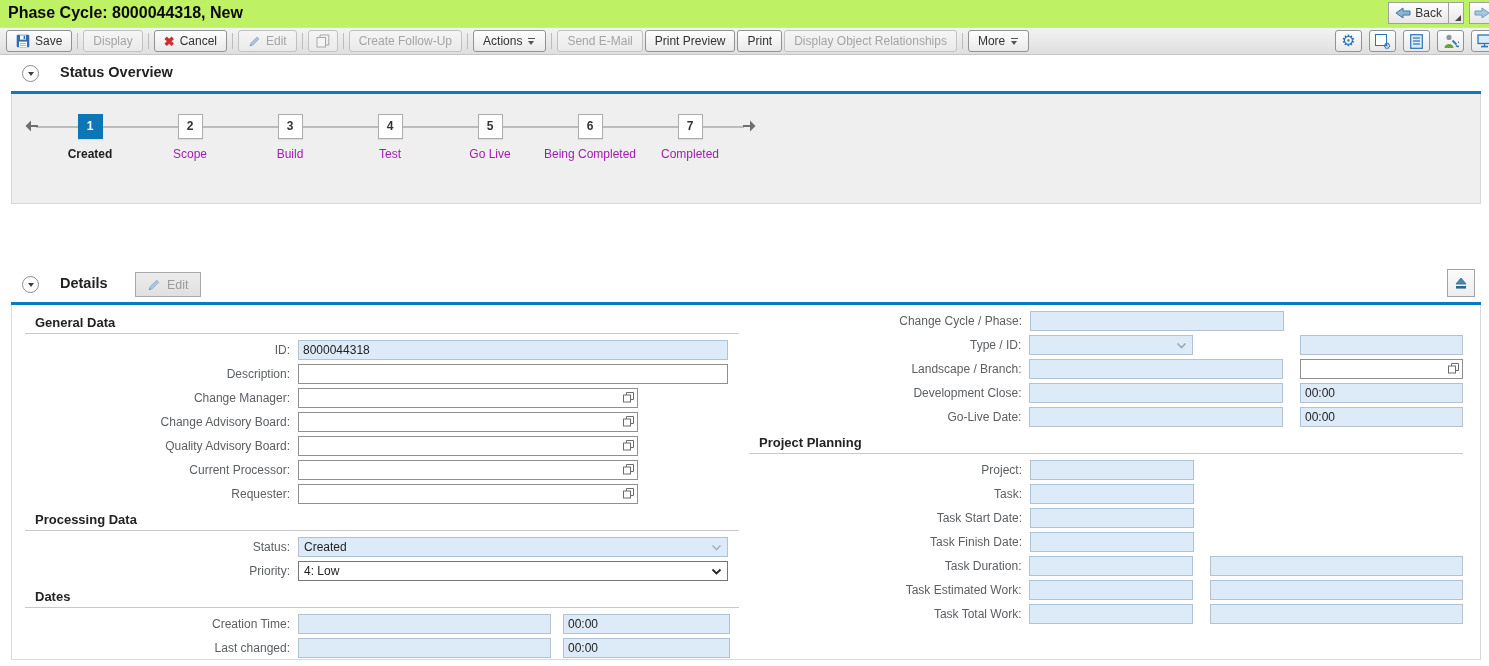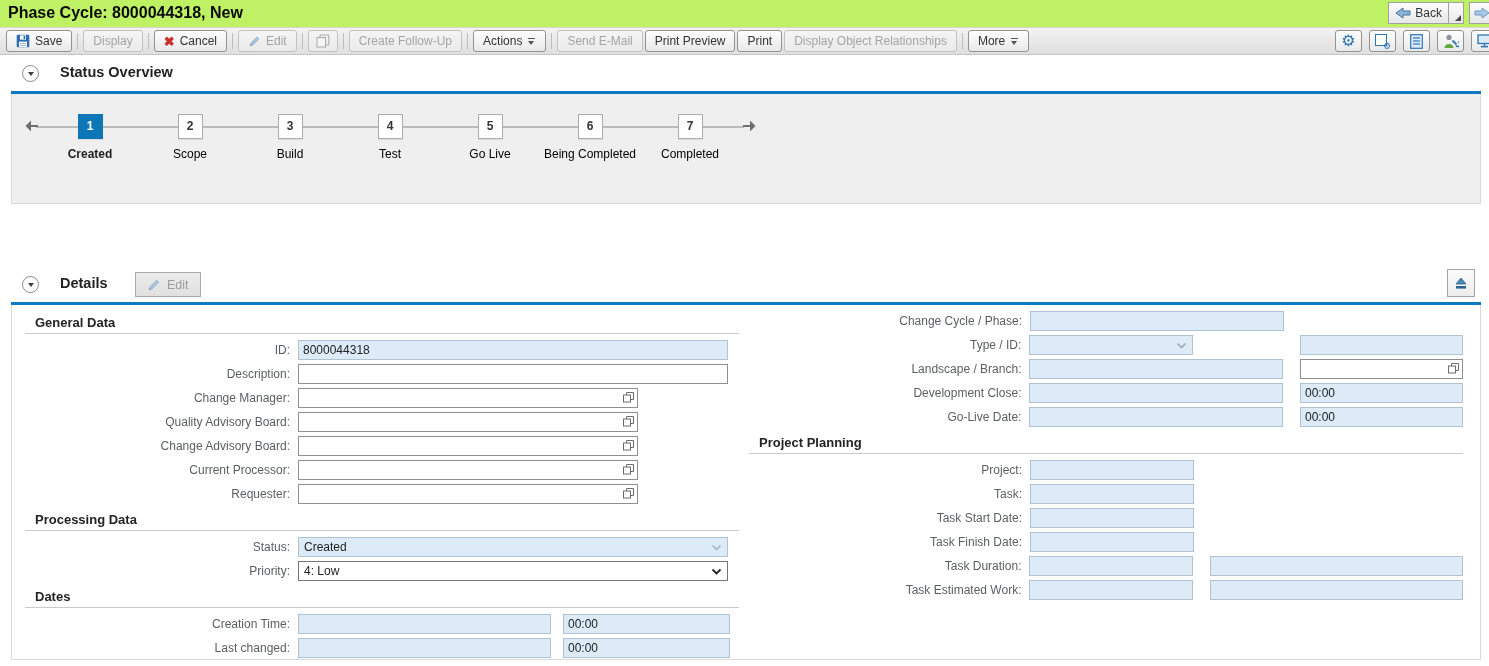--- a/index.html
+++ b/index.html
@@ -48,21 +48,21 @@
 
   .status-panel { position:relative; margin:0 8px 0 11px; height:110px;
                   background:#efeff0; border:1px solid #d9d9d9; border-top:none; }
   .trackline { position:absolute; left:24px; top:32px; width:708px; height:2px; background:#bcbcbc; }
   .trackarrow { position:absolute; top:26px; }
   .step { position:absolute; top:20px; width:100px; text-align:center; }
   .step-box { width:25px; height:25px; margin:0 auto; background:#fff; border:1px solid #adadad;
               font-weight:bold; font-size:12px; color:#333; line-height:23px; text-align:center; cursor:pointer;
               box-shadow:0 1px 1px rgba(0,0,0,.08); }
   .step-box.active { background:#0d76b7; border-color:#0d76b7; color:#fff; }
-  .step-label { margin-top:8px; font-size:12px; color:#000000; line-height:14px; cursor:pointer; }
+  .step-label { margin-top:8px; font-size:12px; color:#a21caf; line-height:14px; cursor:pointer; }
   .step-label.activelbl { color:#1d1d1d; font-weight:bold; }
 
   .gap-white { height:60px; background:#fff; }
 
   .details-head { position:relative; height:38px; background:#fff; }
   .details-head .sec-toggle { top:12px; }
   .details-head .sec-title { top:11px; }
   .editbtn { position:absolute; left:135px; top:8px; height:25px; display:inline-flex; align-items:center; gap:6px;
              padding:0 11px; border:1px solid #a9a9a9; background:linear-gradient(#ececec,#e0e0e0);
              color:#9b9b9b; font-size:12.5px; cursor:default; }
@@ -301,31 +301,31 @@
         <span class="lbl">Change Manager:</span>
         <span class="fwrap">
           <input class="f w340" style="">
           <svg class="vh" width="13" height="13" viewBox="0 0 13 13">
             <rect x="1.5" y="4" width="7" height="7" fill="#fff" stroke="#6c6c6c"></rect>
             <path d="M4.5 4 V1.5 H11.5 V8.5 H8.5" fill="none" stroke="#6c6c6c"></path>
           </svg>
         </span>
       </div>
       <div class="frow">
-        <span class="lbl">Quality Advisory Board:</span>
+        <span class="lbl">Change Advisory Board:</span>
         <span class="fwrap">
           <input class="f w340" style="">
           <svg class="vh" width="13" height="13" viewBox="0 0 13 13">
             <rect x="1.5" y="4" width="7" height="7" fill="#fff" stroke="#6c6c6c"></rect>
             <path d="M4.5 4 V1.5 H11.5 V8.5 H8.5" fill="none" stroke="#6c6c6c"></path>
           </svg>
         </span>
       </div>
       <div class="frow">
-        <span class="lbl">Change Advisory Board:</span>
+        <span class="lbl">Quality Advisory Board:</span>
         <span class="fwrap">
           <input class="f w340" style="">
           <svg class="vh" width="13" height="13" viewBox="0 0 13 13">
             <rect x="1.5" y="4" width="7" height="7" fill="#fff" stroke="#6c6c6c"></rect>
             <path d="M4.5 4 V1.5 H11.5 V8.5 H8.5" fill="none" stroke="#6c6c6c"></path>
           </svg>
         </span>
       </div>
       <div class="frow">
         <span class="lbl">Current Processor:</span>
@@ -442,16 +442,21 @@
       <div class="frow">
         <span class="lbl">Task Duration:</span>
         <input class="f ro w164" readonly="" style="">
         <input class="f ro w253g" readonly="" style="">
       </div>
       <div class="frow">
         <span class="lbl">Task Estimated Work:</span>
         <input class="f ro w164" readonly="" style="">
         <input class="f ro w253g" readonly="" style="">
       </div>
+      <div class="frow">
+        <span class="lbl">Task Total Work:</span>
+        <input class="f ro w164" readonly="" style="">
+        <input class="f ro w253g" readonly="" style="">
+      </div>
     </div>
 
   </div>
 </div>
 
 </body></html>

